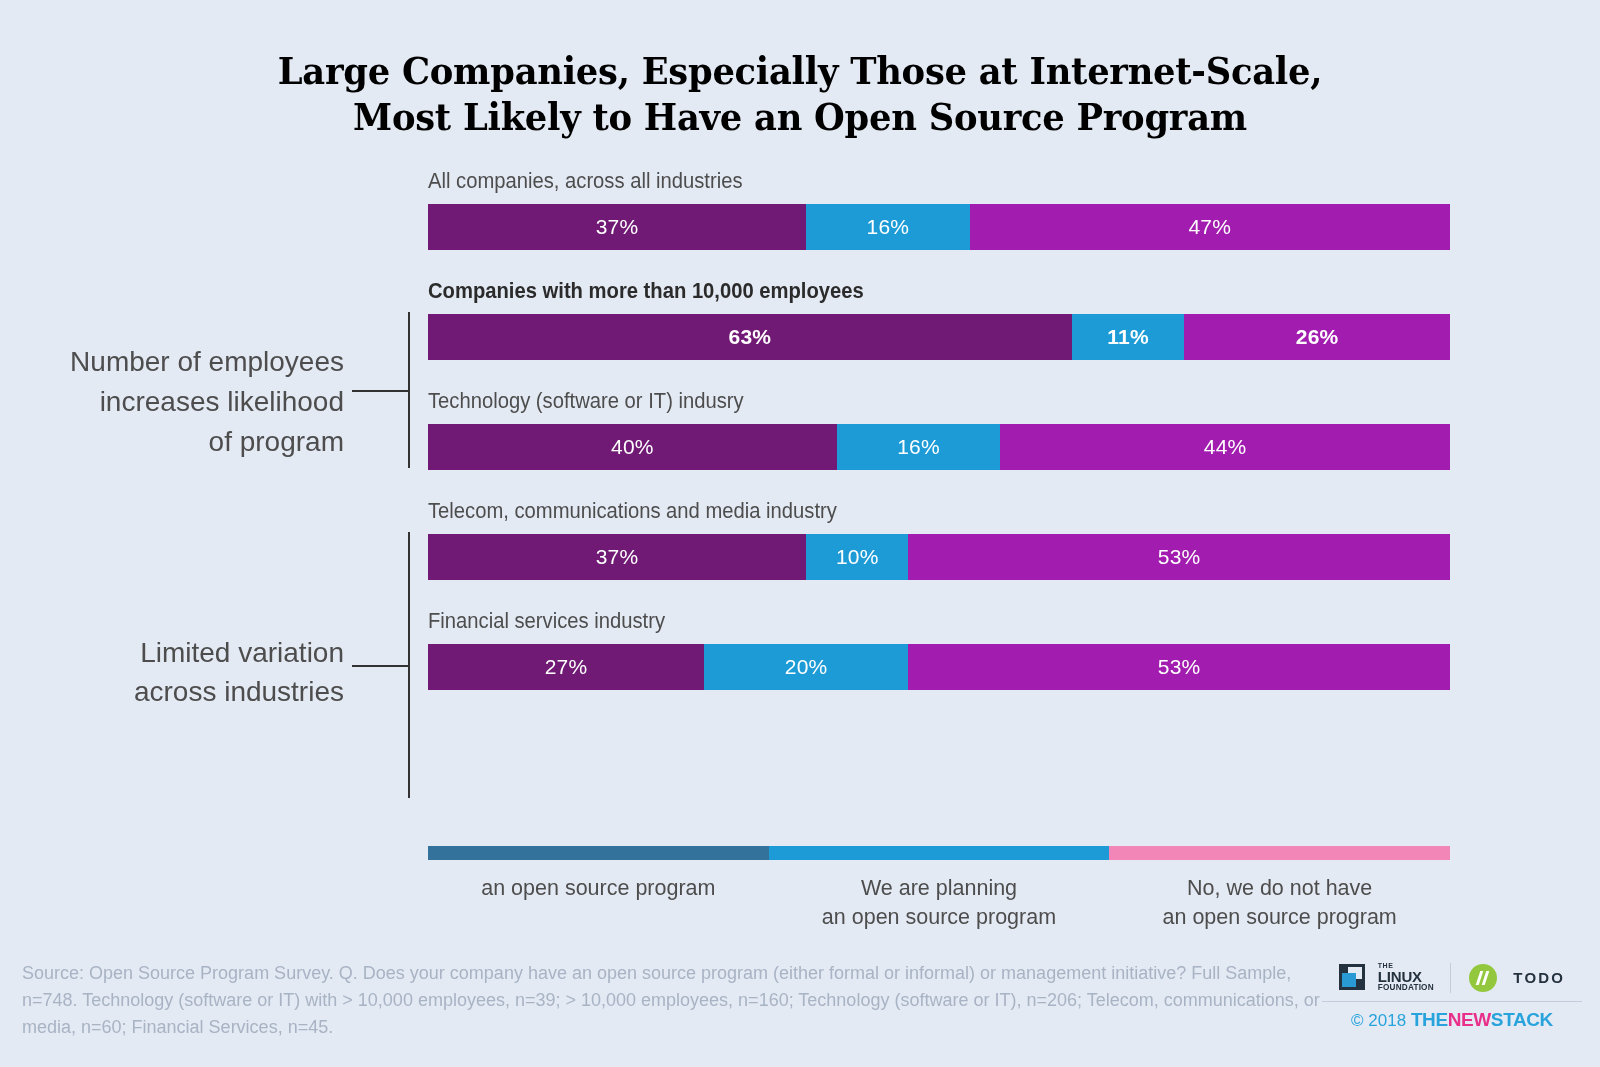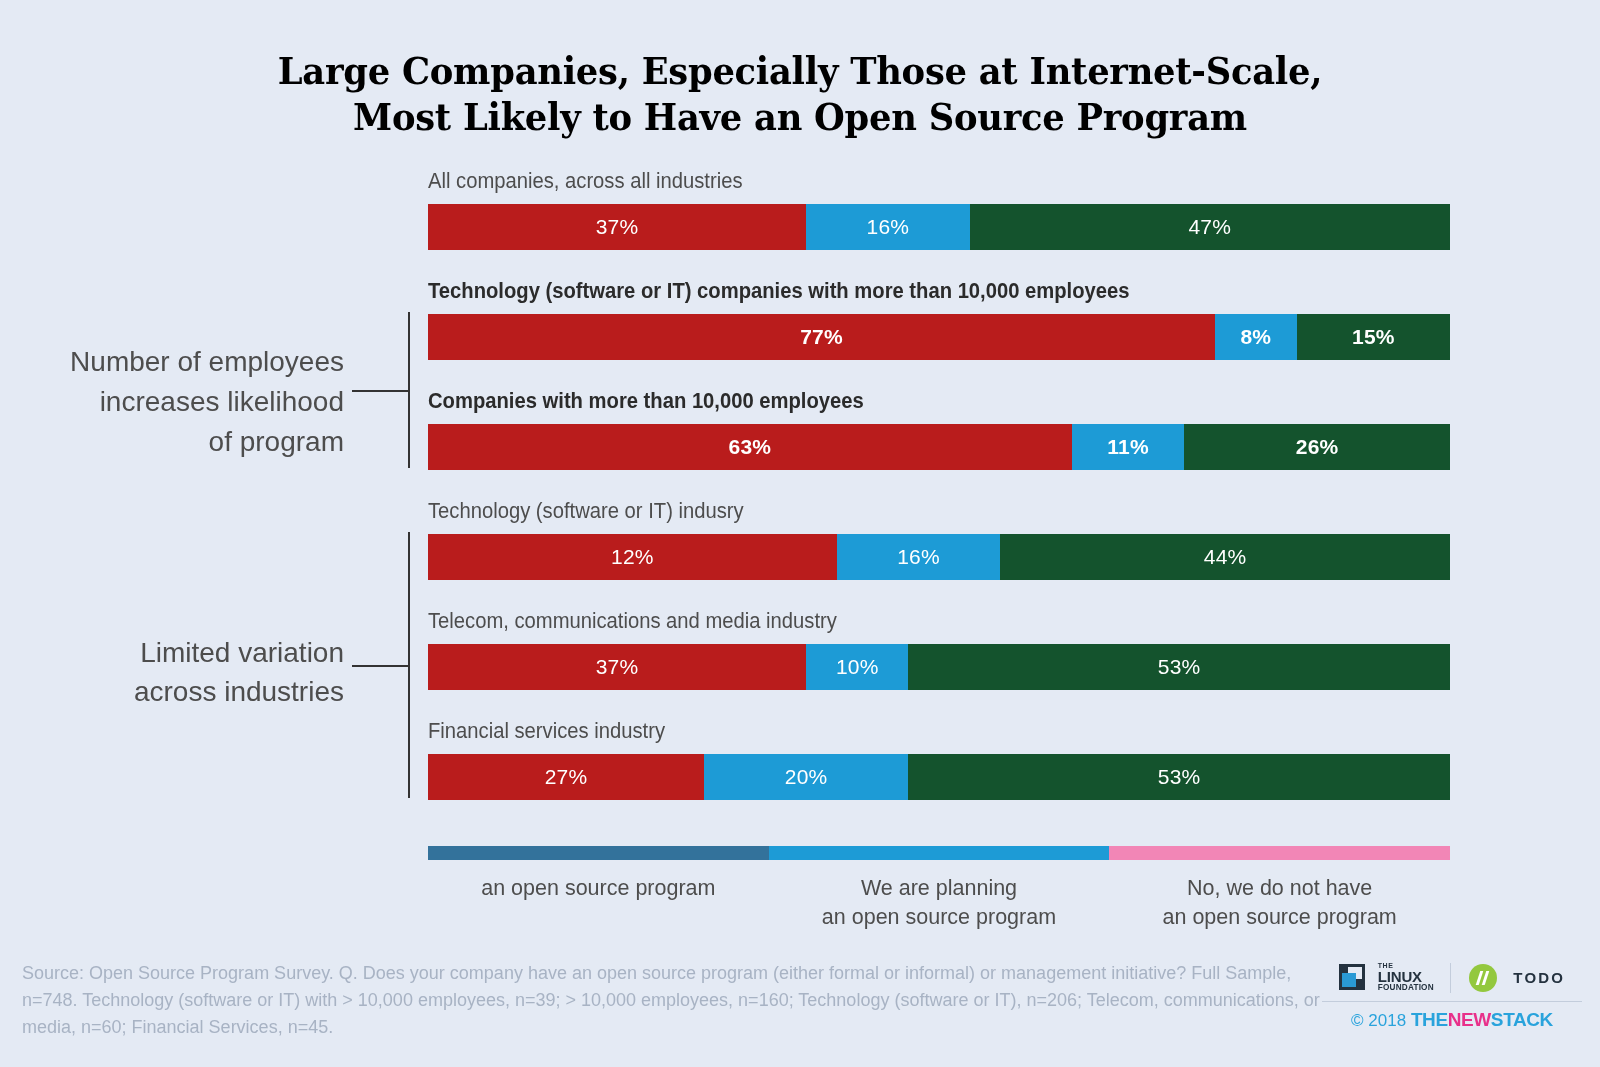--- a/index.html
+++ b/index.html
@@ -73,23 +73,23 @@
   .seg {
     display: flex;
     align-items: center;
     justify-content: center;
     color: #fff;
     font-size: 21px;
     letter-spacing: 0.2px;
     overflow: hidden;
   }
   .row.bold .seg { font-weight: bold; }
-  .seg.s0 { background: #b91c1c; }
+  .seg.s0 { background: #701a75; }
   .seg.s1 { background: #1d9bd6; }
-  .seg.s2 { background: #14532d; }
+  .seg.s2 { background: #a21caf; }
 
   
   .annot {
     position: absolute;
     text-align: right;
     font-size: 28px;
     line-height: 1.42;
     color: #4d4d4d;
     white-space: nowrap;
   }
@@ -245,39 +245,31 @@
   <div id="rows">
       <div class="row">
         <div class="row-label">All companies, across all industries</div>
         <div class="bar">
           <div class="seg s0" style="width: 37%;">37%</div>
           <div class="seg s1" style="width: 16%;">16%</div>
           <div class="seg s2" style="width: 47%;">47%</div>
         </div>
       </div>
       <div class="row bold">
-        <div class="row-label">Technology (software or IT) companies with more than 10,000 employees</div>
-        <div class="bar">
-          <div class="seg s0" style="width: 77%;">77%</div>
-          <div class="seg s1" style="width: 8%;">8%</div>
-          <div class="seg s2" style="width: 15%;">15%</div>
-        </div>
-      </div>
-      <div class="row bold">
         <div class="row-label">Companies with more than 10,000 employees</div>
         <div class="bar">
           <div class="seg s0" style="width: 63%;">63%</div>
           <div class="seg s1" style="width: 11%;">11%</div>
           <div class="seg s2" style="width: 26%;">26%</div>
         </div>
       </div>
       <div class="row">
         <div class="row-label">Technology (software or IT) indusry</div>
         <div class="bar">
-          <div class="seg s0" style="width: 40%;">12%</div>
+          <div class="seg s0" style="width: 40%;">40%</div>
           <div class="seg s1" style="width: 16%;">16%</div>
           <div class="seg s2" style="width: 44%;">44%</div>
         </div>
       </div>
       <div class="row">
         <div class="row-label">Telecom, communications and media industry</div>
         <div class="bar">
           <div class="seg s0" style="width: 37%;">37%</div>
           <div class="seg s1" style="width: 10%;">10%</div>
           <div class="seg s2" style="width: 53%;">53%</div>

